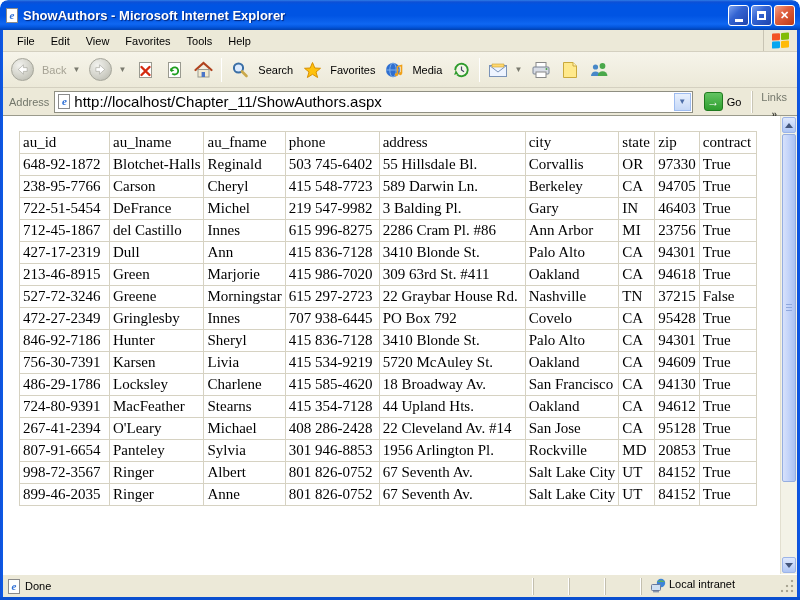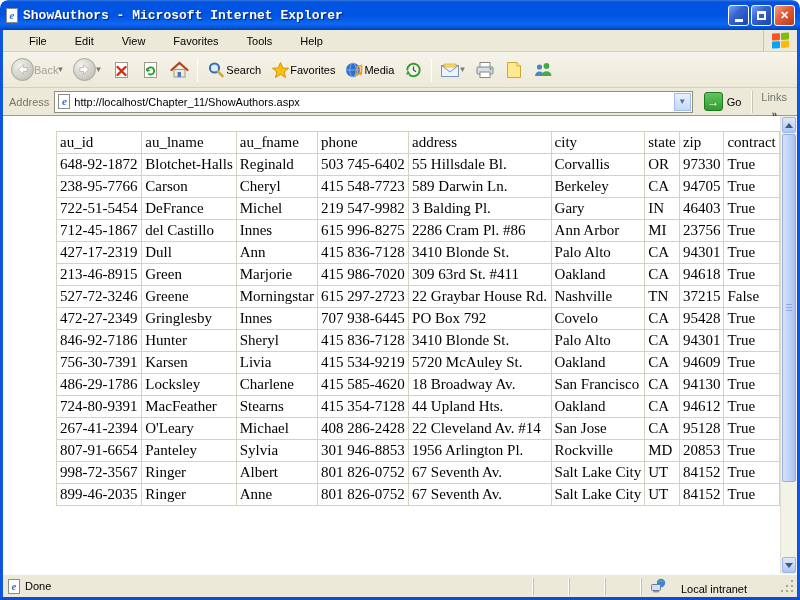--- a/index.html
+++ b/index.html
@@ -8,87 +8,87 @@
 
   .window { width:800px; height:600px; display:flex; flex-direction:column;
             border-radius:8px 8px 0 0; overflow:hidden; }
 
   
   .titlebar { height:30px; flex:0 0 30px; display:flex; align-items:center; padding:0 5px 0 6px;
     border-radius:8px 8px 0 0;
     background:linear-gradient(to bottom,#2f80e8 0%,#1b5cd8 4%,#0a51d8 8%,#0054e3 16%,#0054e3 52%,#0b61ec 72%,#0f67f3 80%,#0457de 90%,#0040b0 100%);
   }
   .titlebar .title { color:#fff; font-weight:bold; font-size:13px; margin-left:5px; flex:1;
-    text-shadow:1px 1px 1px #00247a; white-space:nowrap; overflow:hidden;font-family:Liberation Mono, monospace; }
+    text-shadow:1px 1px 1px #00247a; white-space:nowrap; overflow:hidden; }
   .win-btns { display:flex; gap:2px; }
   .win-btn { width:21px; height:21px; border-radius:3px; border:1px solid #fff;
     display:flex; align-items:center; justify-content:center; color:#fff; font-size:11px; font-weight:bold;
     background:linear-gradient(135deg,#7ba2ef 0%,#3464d2 40%,#1e44ae 100%); cursor:default; }
   .win-btn.close { background:linear-gradient(135deg,#f3a38a 0%,#e0603f 40%,#bd3915 100%); border-color:#fff; }
   .glyph-min { width:8px; height:3px; background:#fff; margin-top:10px; }
   .glyph-max { width:9px; height:9px; border:2px solid #fff; border-top-width:3px; }
 
   
   .frame { flex:1; display:flex; min-height:0; }
   .frame-edge { flex:0 0 3px; background:linear-gradient(to right,#1250d8,#0a5be8); }
   .frame-bottom { flex:0 0 3px; background:#0a4fd0; }
   .main { flex:1; display:flex; flex-direction:column; background:#ece9d8; min-width:0; }
 
   
   .menubar { height:22px; flex:0 0 22px; display:flex; align-items:center; padding-left:6px;
     background:#ece9d8; border-bottom:1px solid #d4d0c0; }
-  .menu-item { padding:3px 8px; cursor:default;margin-left:12px; }
+  .menu-item { padding:3px 8px; cursor:default; }
   .menubar .spacer { flex:1; }
   .winlogo-box { width:34px; align-self:stretch; display:flex; align-items:center; justify-content:center;
     border-left:1px solid #c8c4b4; }
   .winflag { position:relative; width:18px; height:16px; transform:skewY(-4deg); }
   .winflag i { position:absolute; width:8px; height:7px; border-radius:1px; }
   .winflag .r { left:0; top:0; background:#f35325; }
   .winflag .g { left:9px; top:0; background:#81bc06; }
   .winflag .b { left:0; top:8px; background:#05a6f0; }
   .winflag .y { left:9px; top:8px; background:#ffba08; }
 
   
   .toolbar { height:36px; flex:0 0 36px; display:flex; align-items:center; gap:1px; padding:0 4px;
     background:linear-gradient(#f6f4ea,#ece9d8); border-bottom:1px solid #d4d0c0; }
-  .tb-btn { display:flex; align-items:center; gap:0; height:30px; padding:0 4px; border-radius:3px; cursor:default; }
+  .tb-btn { display:flex; align-items:center; gap:8px; height:30px; padding:0 4px; border-radius:3px; cursor:default; }
   .tb-btn .lbl { font-size:11px; color:#000; }
   .tb-btn.disabled .lbl { color:#a5a294; }
   .tb-sep { width:1px; height:24px; background:#c9c5b5; border-right:1px solid #fff; margin:0 3px; }
   .chev { font-size:8px; color:#7a7a6e; margin-left:-2px; }
   .circle-btn { width:23px; height:23px; border-radius:50%; display:flex; align-items:center; justify-content:center;
     background:radial-gradient(circle at 35% 30%,#f2f2ee,#cfcfc6 60%,#b3b3a8);
     border:1px solid #a5a59a; color:#fff; }
   .icon16 { width:20px; height:20px; display:flex; align-items:center; justify-content:center; }
 
   
   .ie-page { width:12px; height:15px; background:#fff; border:1px solid #8a8a8a; position:relative;
     display:flex; align-items:center; justify-content:center; }
   .ie-page span { color:#2a6cd4; font:italic bold 11px "Liberation Serif", serif; line-height:1; }
 
   
   .addressbar { height:28px; flex:0 0 28px; display:flex; align-items:center; gap:5px; padding:0 4px;
     background:#ece9d8; border-bottom:1px solid #9a9a8c; }
   .addr-label { color:#73776b; margin-left:2px; }
   .addr-input { flex:1; height:22px; background:#fff; border:1px solid #8f8f82; display:flex; align-items:center;
     padding:0 1px 0 3px; gap:4px; min-width:0; }
-  .addr-url { flex:1; font-size:11px; color:#000; white-space:nowrap; overflow:hidden; }
+  .addr-url { flex:1; font-size:15px; color:#000; white-space:nowrap; overflow:hidden; }
   .addr-drop { width:17px; height:18px; display:flex; align-items:center; justify-content:center;
     background:linear-gradient(#e8f0fd,#c6d8f7); border:1px solid #9ebcf0; color:#4d6ea8; font-size:8px; }
   .go-btn { display:flex; align-items:center; gap:4px; padding:0 6px; height:26px; cursor:default; }
   .go-ico { width:19px; height:19px; border-radius:3px; background:linear-gradient(#62c462,#2f9e2f);
     border:1px solid #1f7a1f; color:#fff; display:flex; align-items:center; justify-content:center;
     font-weight:bold; font-size:12px; }
   .links { display:flex; align-items:center; gap:6px; padding:0 6px 0 8px; border-left:1px solid #c9c5b5;
     box-shadow:-1px 0 0 #fff; height:22px; color:#73776b;flex-direction:column; }
   .links .dbl { color:#3b3b34; font-weight:bold; font-size:10px; }
 
   
   .content { flex:1; position:relative; background:#fff; overflow:hidden; min-height:0; }
-  .page { position:absolute; left:0; top:0; right:17px; bottom:0; overflow:hidden; padding:15px 0 0 25px;margin-left:28px; }
+  .page { position:absolute; left:0; top:0; right:17px; bottom:0; overflow:hidden; padding:15px 0 0 16px; }
 
   table.authors { border-collapse:collapse; }
   .authors th, .authors td { border:1px solid #d6d2c2; padding:1px 3px 2px 3px;
     font:15px "Liberation Serif", serif; font-weight:normal; line-height:18px;
     text-align:left; white-space:nowrap; color:#000; }
 
   
   .scrollbar { position:absolute; right:0; top:0; bottom:0; width:17px;
     background:#f3f2e7; border-left:1px solid #e2dfd0; }
   .sb-btn { position:absolute; left:1px; right:1px; height:16px;
@@ -103,21 +103,21 @@
     background:linear-gradient(to right,#d7e1fb,#c4d4f9 45%,#abc1f2); border:1px solid #96aee0; border-radius:2px; }
   .sb-grip { position:absolute; left:3px; right:3px; top:50%; height:8px; transform:translateY(-50%);
     background:repeating-linear-gradient(to bottom,#8fa8dd 0 1px,transparent 1px 3px); }
 
   
   .statusbar { height:23px; flex:0 0 23px; display:flex; align-items:center; background:#ece9d8;
     border-top:1px solid #fff; box-shadow:0 -1px 0 #c9c5b5; padding-left:5px; }
   .status-left { display:flex; align-items:center; gap:5px; flex:1; }
   .status-panel { height:17px; border-left:1px solid #c3bfae; box-shadow:-1px 0 0 #fff; }
   .status-panel.empty { width:36px; }
-  .status-zone { display:flex; align-items:flex-end; gap:14px; padding:0 8px; min-width:140px; }
+  .status-zone { display:flex; align-items:flex-start; gap:2px; padding:0 8px; min-width:140px; }
   .grip { width:14px; height:17px; margin-right:2px;
     background:
       radial-gradient(circle at 11px 13px, #a9a593 1.2px, transparent 1.6px),
       radial-gradient(circle at 11px 8px,  #a9a593 1.2px, transparent 1.6px),
       radial-gradient(circle at 11px 3px,  #a9a593 1.2px, transparent 1.6px),
       radial-gradient(circle at 6px 13px,  #a9a593 1.2px, transparent 1.6px),
       radial-gradient(circle at 6px 8px,   #a9a593 1.2px, transparent 1.6px),
       radial-gradient(circle at 1px 13px,  #a9a593 1.2px, transparent 1.6px); }
 </style>
 </head>

